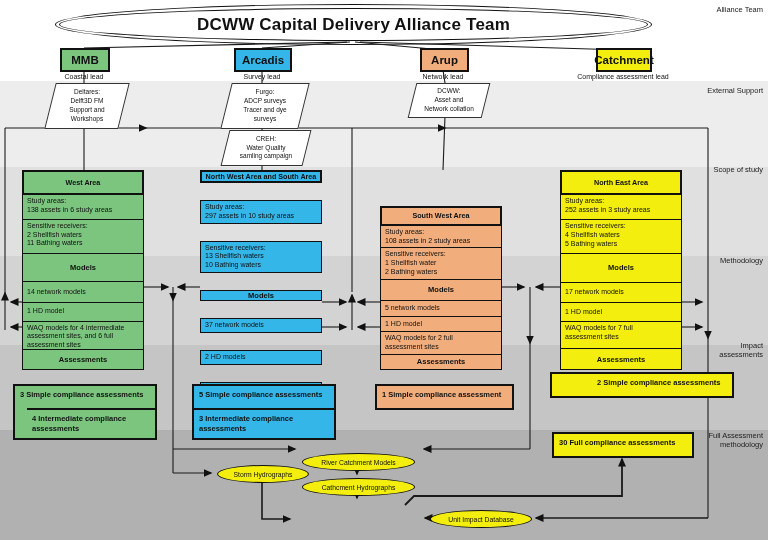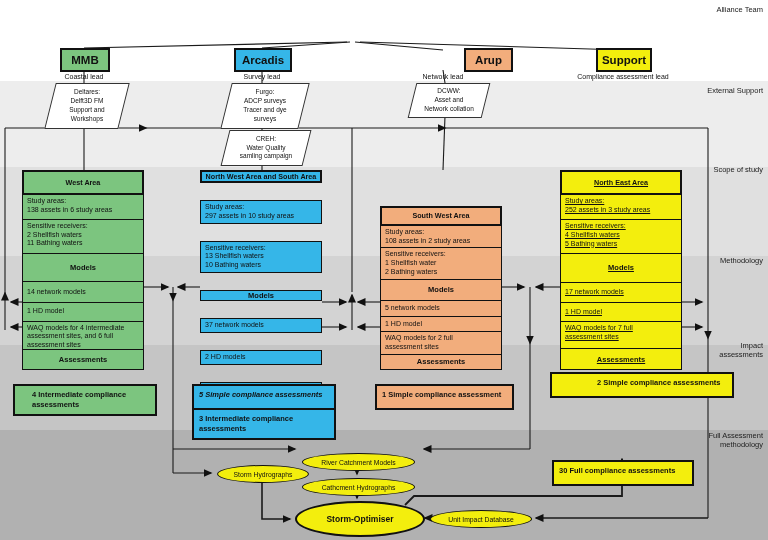--- a/index.html
+++ b/index.html
@@ -124,25 +124,28 @@
       <path d="M682,327 L702,327" marker-end="url(#ah)"></path>
 
       <path d="M357,469 L357,474" marker-end="url(#ah)"></path>
       <path d="M357,494 L357,498" marker-end="url(#ah)"></path>
       <path d="M262,481 L262,519 L290,519" marker-end="url(#ah)" stroke-width="1.6"></path>
       <path d="M430,518 L425,518" marker-end="url(#ah)" stroke-width="1.6"></path>
       <path d="M405,505 L414,496 L622,496 L622,459" marker-end="url(#ah)" stroke-width="1.8"></path>
     </g>
   </svg>
 
+  <div class="bigEllipse">
+    <div class="t">DCWW Capital Delivery Alliance Team</div>
+  </div>
 
   <div class="pbox bg-green" style="left:60px;width:46px;">MMB</div>
   <div class="pbox bg-blue" style="left:234px;width:54px;">Arcadis</div>
-  <div class="pbox bg-orange" style="left:420px;width:45px;margin-left:44px;">Arup</div>
-  <div class="pbox bg-yellow" style="left:596px;width:52px;">Support</div>
+  <div class="pbox bg-orange" style="left:420px;width:45px;">Arup</div>
+  <div class="pbox bg-yellow" style="left:596px;width:52px;">Catchment</div>
   <div class="plead" style="left:44px;width:80px;">Coastal lead</div>
   <div class="plead" style="left:222px;width:80px;">Survey lead</div>
   <div class="plead" style="left:403px;width:80px;">Network lead</div>
   <div class="plead" style="left:568px;width:110px;">Compliance assessment lead</div>
 
   <div class="para" style="left:50px;top:83px;width:72px;height:44px;">
     <div class="txt">Deltares:
 Delft3D FM
 Support and
 Workshops</div>
@@ -204,53 +207,53 @@
 1 Shellfish water
 2 Bathing waters</div>
     <div class="cell sub h-mh">Models</div>
     <div class="cell h-net">5 network models</div>
     <div class="cell h-hd">1 HD model</div>
     <div class="cell h-waq">WAQ models for 2 full
 assessment sites</div>
     <div class="cell sub h-ass">Assessments</div>
   </div>
 
-  <div class="col col-yellow" style="left:560px;text-decoration:underline;">
+  <div class="col col-yellow" style="left:560px;">
     <div class="cell hdr h-name">North East Area</div>
     <div class="cell h-study">Study areas:
 252 assets in 3 study areas</div>
     <div class="cell h-sens">Sensitive receivers:
 4 Shellfish waters
 5 Bathing waters</div>
     <div class="cell sub h-mh">Models</div>
     <div class="cell h-net">17 network models</div>
     <div class="cell h-hd">1 HD model</div>
     <div class="cell h-waq">WAQ models for 7 full
 assessment sites</div>
     <div class="cell sub h-ass">Assessments</div>
   </div>
 
   <div class="cbox bg-green" style="left:13px;top:384px;width:140px;">
+    <div class="crow" style="height:14px;">3 Simple compliance assessments</div>
     <div class="crow" style="height:20px;margin-left:12px;">4 Intermediate compliance
 assessments</div>
   </div>
   <div class="cbox bg-blue" style="left:192px;top:384px;width:140px;">
-    <div class="crow" style="height:14px;font-style:italic;">5 Simple compliance assessments</div>
+    <div class="crow" style="height:14px;">5 Simple compliance assessments</div>
     <div class="crow" style="height:20px;">3 Intermediate compliance
 assessments</div>
   </div>
   <div class="cbox bg-orange" style="left:375px;top:384px;width:135px;">
     <div class="crow" style="height:14px;">1 Simple compliance assessment</div>
   </div>
   <div class="cbox bg-yellow" style="left:550px;top:372px;width:140px;padding-left:40px;">
     <div class="crow" style="height:14px;">2 Simple compliance assessments</div>
   </div>
-  <div class="cbox bg-yellow" style="left:552px;top:432px;width:138px;margin-top:28px;">
+  <div class="cbox bg-yellow" style="left:552px;top:432px;width:138px;">
     <div class="crow" style="height:14px;">30 Full compliance assessments</div>
   </div>
 
   <div class="oval" style="left:302px;top:453px;width:111px;height:16px;">River Catchment Models</div>
   <div class="oval" style="left:217px;top:465px;width:90px;height:16px;">Storm Hydrographs</div>
   <div class="oval" style="left:302px;top:478px;width:111px;height:16px;">Cathcment Hydrographs</div>
-  <div class="oval big" style="left:295px;top:501px;width:126px;height:32px;">Storm-Optimiser</div>
   <div class="oval" style="left:430px;top:510px;width:100px;height:16px;">Unit Impact Database</div>
 
 </div>
 
 </body></html>

